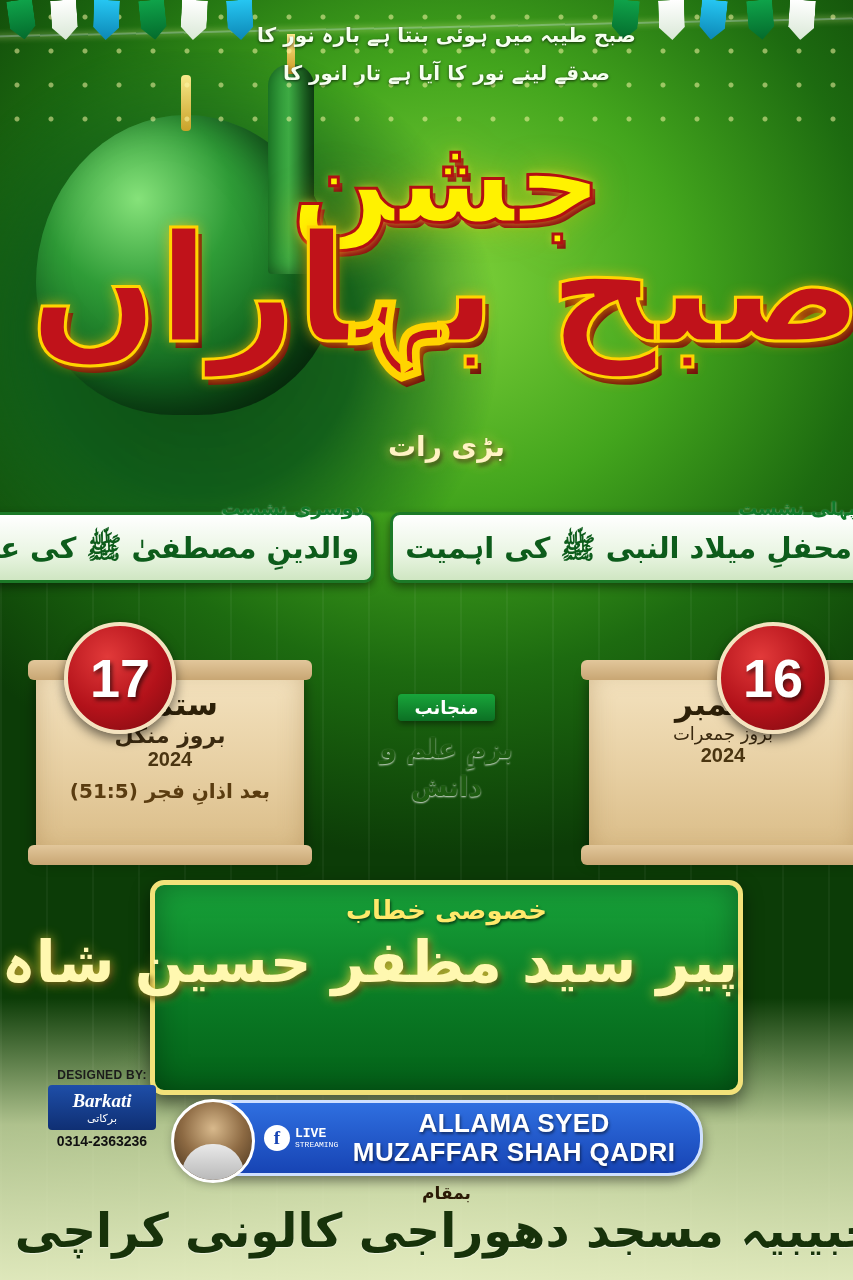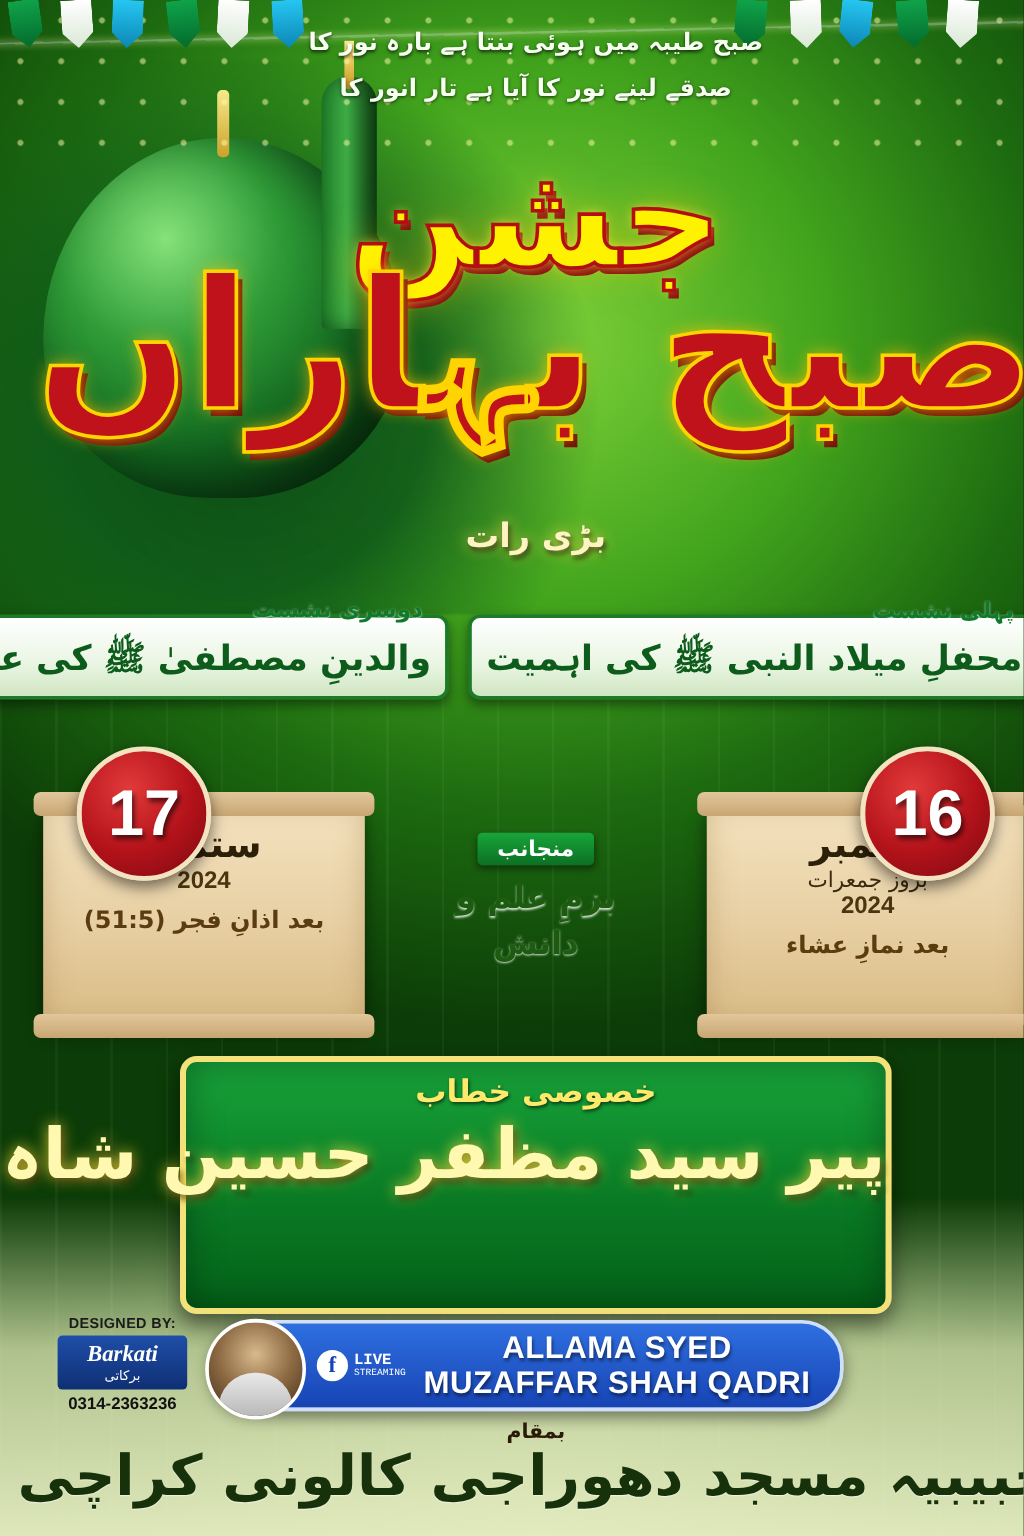--- a/index.html
+++ b/index.html
@@ -219,21 +219,21 @@
     padding: 14px 12px 12px;
     border-radius: 10px;
     background: linear-gradient(#ffffff, #e9f5e2 60%, #cfe6c2);
     border: 3px solid #1c7a28;
     box-shadow: 0 4px 10px rgba(0,0,0,0.45);
     text-align: center;
   }
   .session .num-label {
     position: absolute;
     top: -18px;
-    right: 19px;
+    right: 8px;
     font-size: 19px;
     font-weight: bold;
     color: #107a2a;
     text-shadow: 0 1px 2px rgba(255,255,255,0.8);
   }
   .session .sess-text {
     font-size: 29px;
     font-weight: bold;
     color: #0d5c1b;
     line-height: 1.35;
@@ -371,21 +371,21 @@
     font-weight: bold;
     color: #fff8b0;
     text-shadow: 0 0 12px rgba(255,220,60,0.85), 3px 4px 5px rgba(0,0,0,0.65);
     line-height: 1.15;
   }
 
   
   .designer {
     position: absolute;
     left: 48px;
-    top: 1096px;
+    top: 1068px;
     width: 108px;
     text-align: center;
     color: #1b1b1b;
   }
   .designer .dlabel {
     font-size: 12px;
     font-weight: bold;
     letter-spacing: 0.3px;
   }
   .designer .dbox {
@@ -560,30 +560,30 @@
 
   <div class="dates">
 
     <div class="scroll right">
       <div class="inner">
         <div class="d-month urdu">
           <span>ستمبر</span>
         </div>
         <div class="urdu" style="font-size:18px;font-weight:normal;">بروز جمعرات</div>
         <div class="d-year">2024</div>
-        <div class="d-time urdu">بعد نمازِ عشاء</div>
       </div>
     </div>
     <div class="daybadge right">16</div>
 
     <div class="scroll left">
       <div class="inner">
         <div class="d-month urdu">
           <span>ستمبر</span>
         </div>
+        <div class="urdu" style="font-size:22px;font-weight:bold;">بروز منگل</div>
         <div class="d-year">2024</div>
         <div class="d-time urdu">بعد اذانِ فجر (5:15)</div>
       </div>
     </div>
     <div class="daybadge left">17</div>
 
     <div class="center-ribbon">
       <div class="ribbon-tag urdu">منجانب</div>
       <div class="ribbon-line urdu">بزمِ علم و</div>
       <div class="ribbon-line urdu" style="margin-top:2px;">دانش</div>

